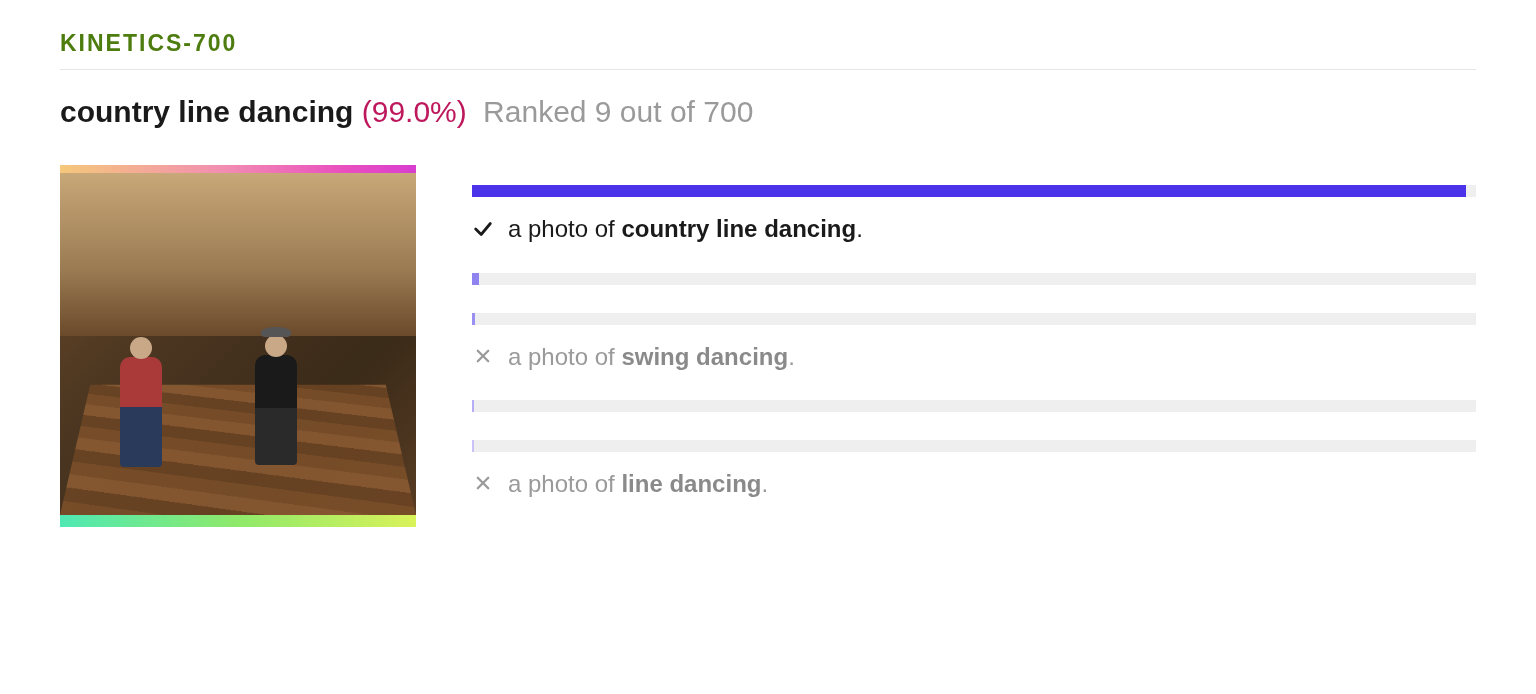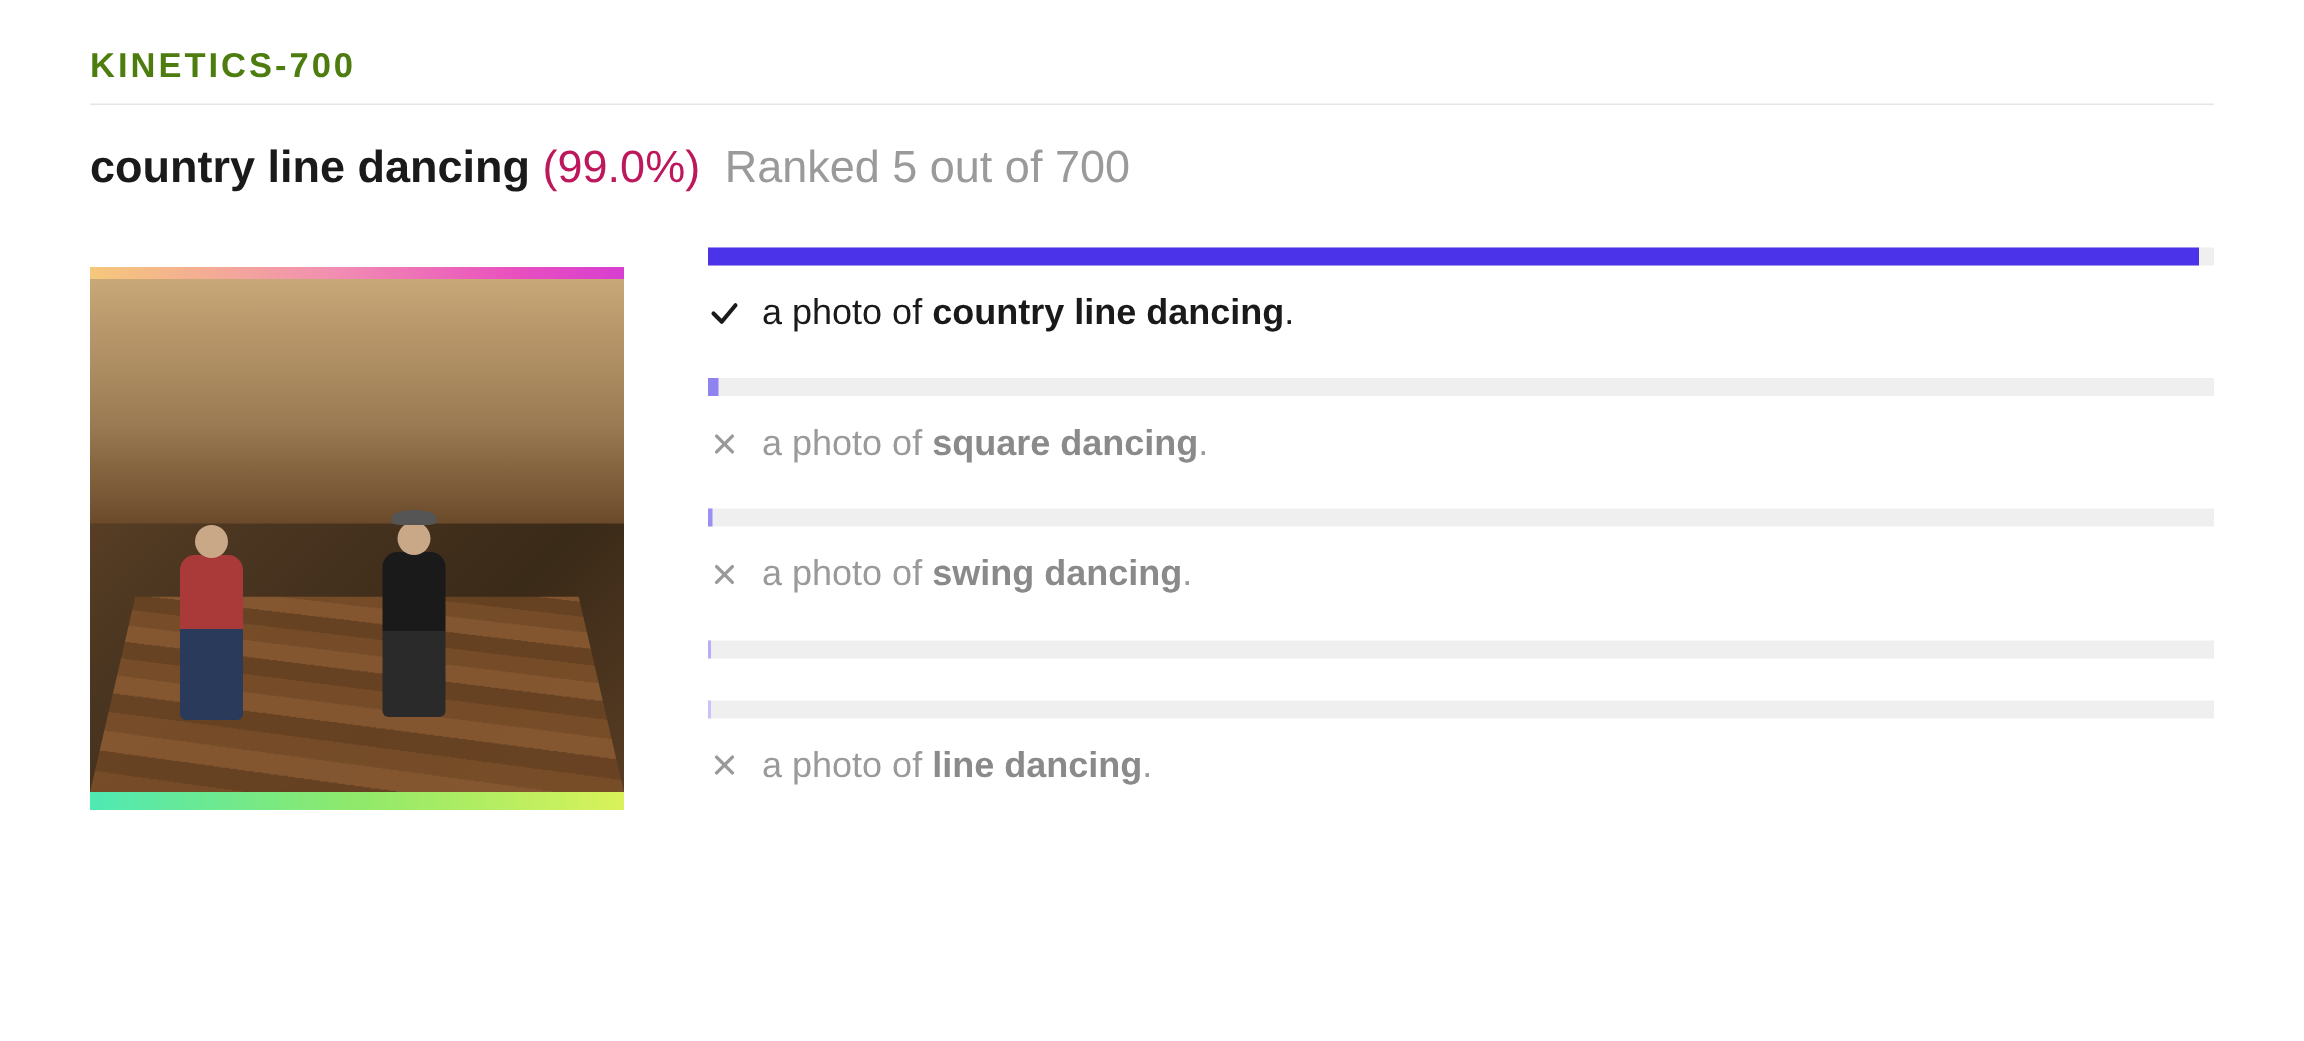--- a/index.html
+++ b/index.html
@@ -20,21 +20,21 @@
     margin-bottom: 22px;
   }
   .result-header {
     font-size: 30px;
     margin-bottom: 34px;
     line-height: 1.3;
   }
   .result-label { font-weight: 700; color: #1a1a1a; }
   .result-score { font-weight: 400; color: #be185d; }
   .result-rank { font-weight: 400; color: #9a9a9a; margin-left: 8px; }
-  .content-row { display: flex; gap: 56px; align-items: center; }
+  .content-row { display: flex; gap: 56px; align-items: flex-end; }
   .image-col { flex: 0 0 356px; }
   .image-placeholder {
     width: 356px;
     height: 362px;
     position: relative;
     background: linear-gradient(135deg, #6b4a2a 0%, #4a3520 40%, #3a2a18 70%, #5a3d24 100%);
     overflow: hidden;
   }
   .grad-top {
     position: absolute; top:0; left:0; right:0; height:8px;
@@ -100,21 +100,21 @@
   .caption .prefix { font-weight:400; }
 </style>
 </head>
 <body>
 
 <div class="dataset-title">KINETICS-700</div>
 
 <div class="result-header">
   <span class="result-label">country line dancing</span>
   <span class="result-score">(99.0%)</span>
-  <span class="result-rank">Ranked 5 out of 700</span>
+  <span class="result-rank">Ranked 9 out of 700</span>
 </div>
 
 <div class="content-row">
   <div class="image-col">
     <div class="image-placeholder">
       <div class="bg-wall"></div>
       <div class="floor"></div>
       <div class="person p1">
           <div class="p-head"></div>
         </div>
@@ -136,29 +136,20 @@
             <svg width="22" height="22" viewBox="0 0 24 24" fill="none" stroke="#1a1a1a" stroke-width="3" stroke-linecap="round" stroke-linejoin="round">
               <polyline points="4,12 10,18 20,6"></polyline>
             </svg>
           </span>
           <span class="caption"><span class="prefix">a photo of </span><span class="bold">country line dancing</span><span>.</span></span>
         </div>
       </div>
       <div class="pred-block">
         <div class="bar-track">
           <div class="bar-fill" style="width: 0.7%; background-color: rgb(143, 131, 240);"></div>
-        </div>
-        <div class="pred-line wrong">
-          <span class="icon">
-            <svg width="18" height="18" viewBox="0 0 24 24" fill="none" stroke="#9a9a9a" stroke-width="3" stroke-linecap="round">
-              <line x1="5" y1="5" x2="19" y2="19"></line>
-              <line x1="19" y1="5" x2="5" y2="19"></line>
-            </svg>
-          </span>
-          <span class="caption"><span class="prefix">a photo of </span><span class="bold">square dancing</span><span>.</span></span>
         </div>
       </div>
       <div class="pred-block">
         <div class="bar-track">
           <div class="bar-fill" style="width: 0.3%; background-color: rgb(154, 143, 242);"></div>
         </div>
         <div class="pred-line wrong">
           <span class="icon">
             <svg width="18" height="18" viewBox="0 0 24 24" fill="none" stroke="#9a9a9a" stroke-width="3" stroke-linecap="round">
               <line x1="5" y1="5" x2="19" y2="19"></line>

